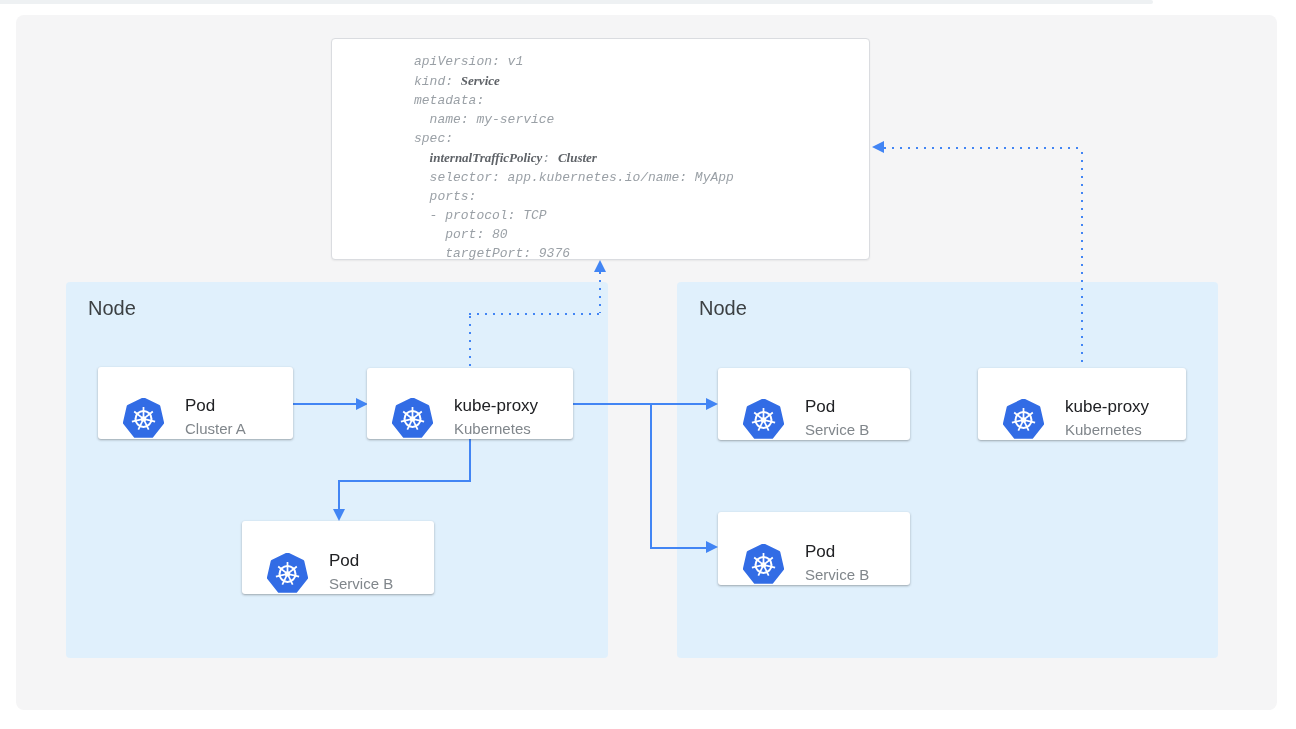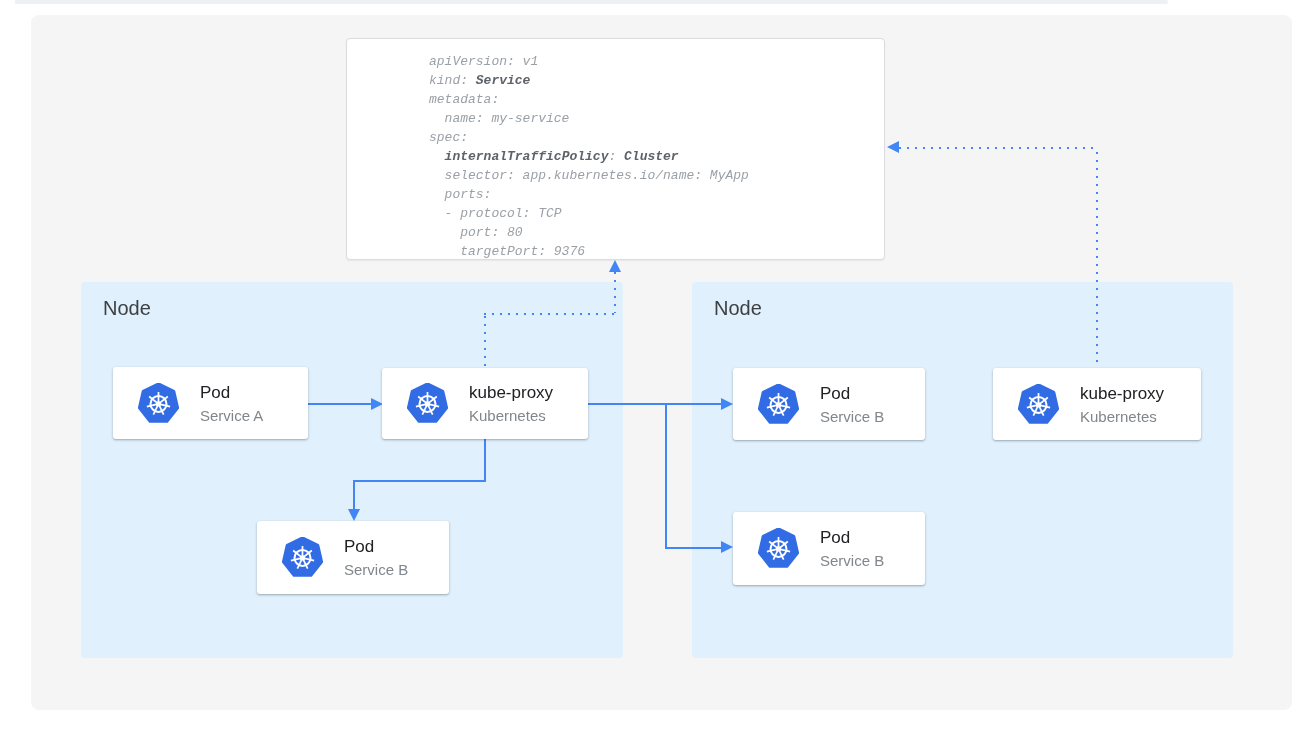--- a/index.html
+++ b/index.html
@@ -1,44 +1,44 @@
 <!DOCTYPE html>
 <html><head>
 <meta charset="utf-8">
 <style>
   * { box-sizing: border-box; margin: 0; padding: 0; }
   html, body { width: 1296px; height: 729px; background: #ffffff; overflow: hidden; }
   body { font-family: "Liberation Sans", sans-serif; position: relative; }
-  .stage { position: absolute; left: 15px; top: 0; width: 1208px; height: 729px; padding-left: 37px; }
+  .stage { position: absolute; left: 0; top: 0; width: 1208px; height: 729px; padding-left: 37px; }
 
   .top-strip { position: absolute; left: 0; top: 0; width: 1153px; height: 4px;
                background: #eef1f3; border-radius: 0 3px 3px 0; }
 
   .panel { position: absolute; left: 16px; top: 15px; width: 1261px; height: 695px;
            background: #f5f5f6; border-radius: 8px; }
 
   
   .yaml-card { position: absolute; left: 331px; top: 38px; width: 539px; height: 222px;
                background: #ffffff; border: 1px solid #dadce0; border-radius: 4px;
                box-shadow: 0 1px 2px rgba(0,0,0,.06); }
   .yaml-card pre { margin: 0; padding: 13px 0 0 82px;
                    font-family: "Liberation Mono", monospace; font-style: italic;
                    font-size: 13px; line-height: 19px; color: #9aa0a6; white-space: pre; }
-  .yaml-card pre .yb { font-weight: 700; color: #5f6368; }
+  .yaml-card pre .yb { font-weight: 700; color: #5f6368; font-family: Liberation Serif, serif; }
 
   
   .node { position: absolute; background: #e0f0fc; border-radius: 4px; }
   .node-left  { left: 66px;  top: 282px; width: 542px; height: 376px; }
   .node-right { left: 677px; top: 282px; width: 541px; height: 376px; }
   .node-label { position: absolute; left: 22px; top: 15px; font-size: 20px; color: #3c4043; }
 
   
   .card { position: absolute; background: #ffffff; border-radius: 3px;
           box-shadow: 0 1px 2px rgba(60,64,67,.30), 0 1px 3px rgba(60,64,67,.15);
-          display: flex; align-items: center; padding-left: 25px; }
+          display: flex; align-items: flex-end; padding-left: 25px; }
   .card .logo { width: 41px; height: 41px; flex: 0 0 41px; }
   .card .txt { margin-left: 21px; }
   .card .title { font-size: 17px; line-height: 24px; color: #202124; }
   .card .subtitle { font-size: 15px; line-height: 21px; color: #80868b; }
 
   .card-pod-a       { left: 98px;  top: 367px; width: 195px; height: 72px; }
   .card-kp1         { left: 367px; top: 368px; width: 206px; height: 71px; }
   .card-pod-b-left  { left: 242px; top: 521px; width: 192px; height: 73px; }
   .card-pod-b-rt    { left: 718px; top: 368px; width: 192px; height: 72px; }
   .card-pod-b-rb    { left: 718px; top: 512px; width: 192px; height: 73px; }
@@ -110,21 +110,21 @@
   <div class="ln" style="left:650px; top:404px; width:2px; height:145px;"></div>
   <div class="ln" style="left:650px; top:547px; width:56px; height:2px;"></div>
   <div class="arr arr-right" style="left:706px; top:541px;"></div>
 
   <div class="card card-pod-a">
     <svg class="logo" viewBox="0 0 100 100">
         <use href="#k8s-logo"></use>
       </svg>
     <div class="txt">
       <div class="title">Pod</div>
-      <div class="subtitle">Service A</div>
+      <div class="subtitle">Cluster A</div>
     </div>
   </div>
 
   <div class="card card-kp1">
     <svg class="logo" viewBox="0 0 100 100">
         <use href="#k8s-logo"></use>
       </svg>
     <div class="txt">
       <div class="title">kube-proxy</div>
       <div class="subtitle">Kubernetes</div>

